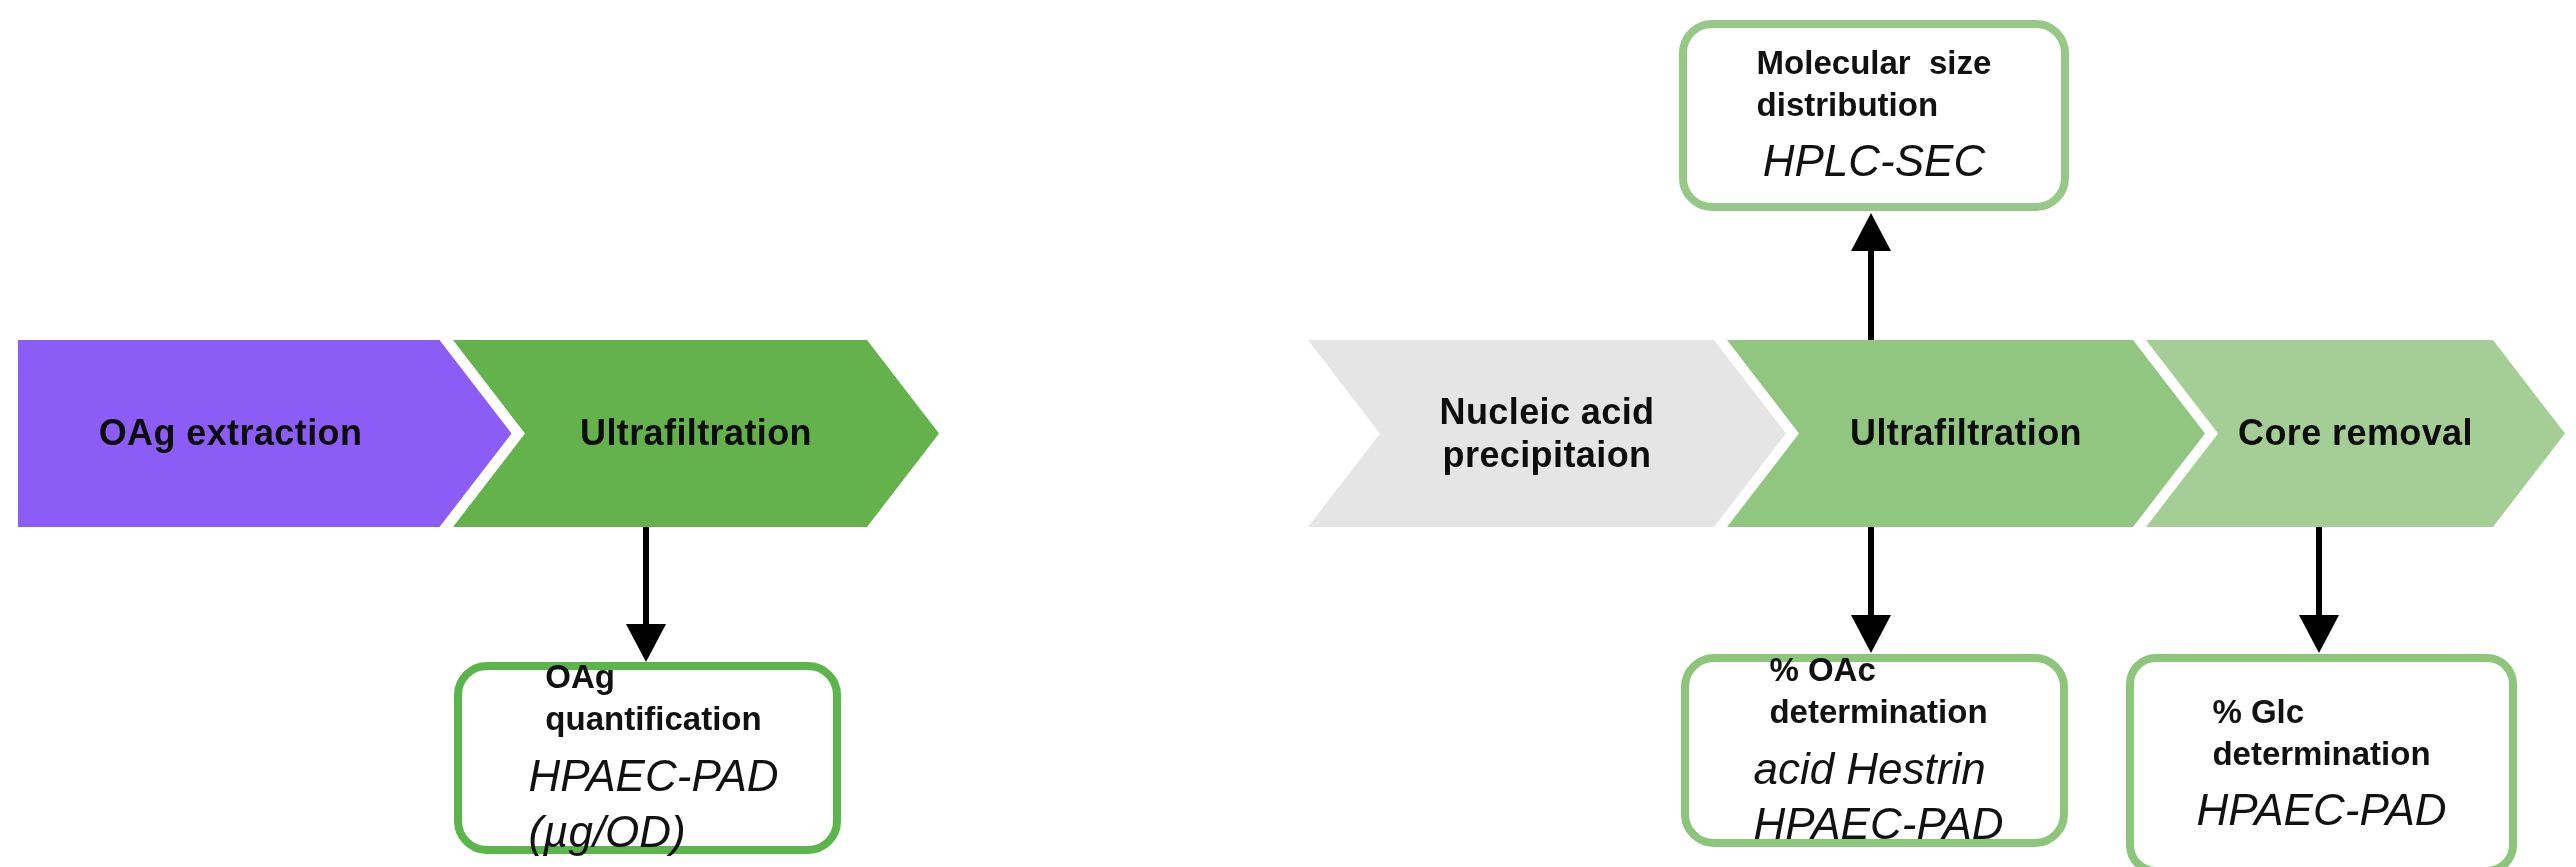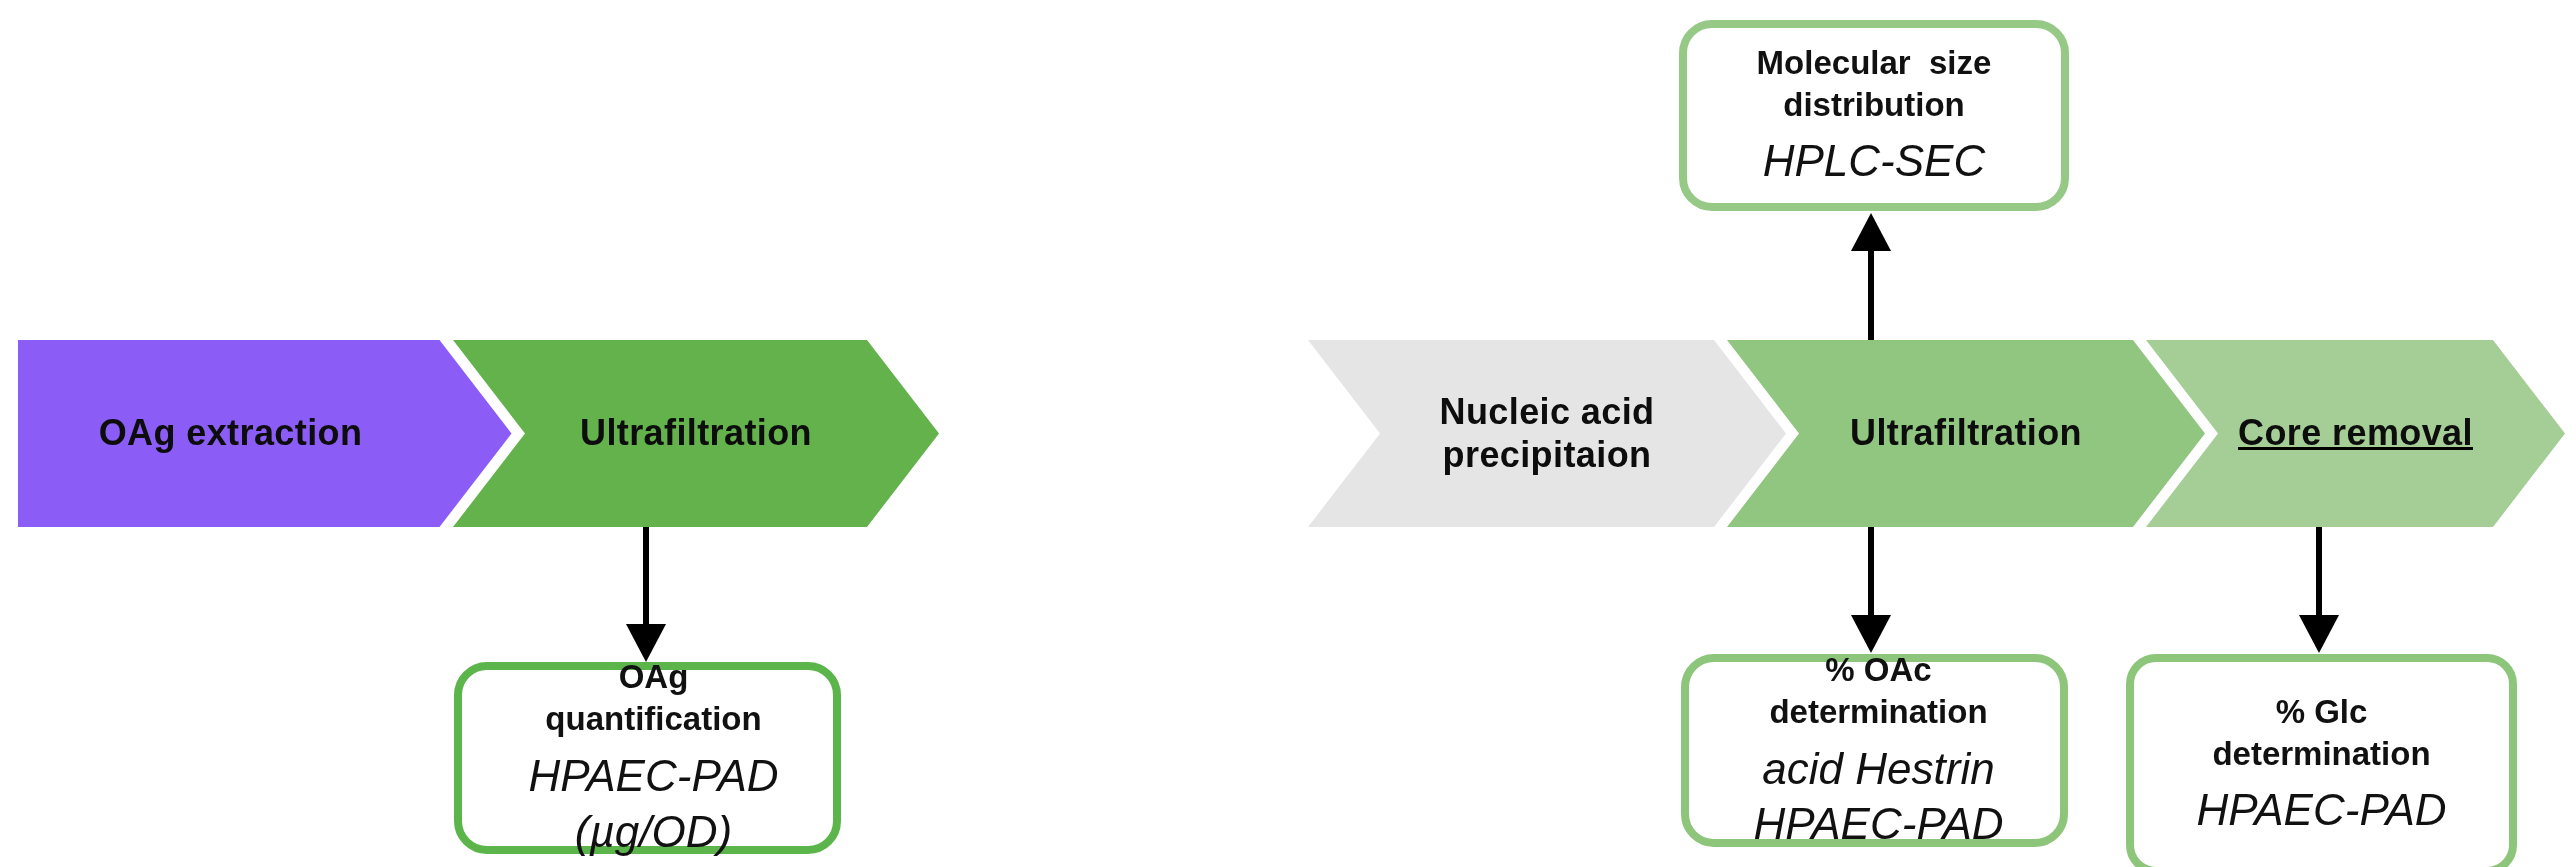--- a/index.html
+++ b/index.html
@@ -33,21 +33,21 @@
   .c3 { left:880px; width:487px; padding-left:72px; padding-right:72px; box-sizing:border-box; }
   .c4 { left:1308px; width:478px; padding-left:72px; padding-right:72px; box-sizing:border-box; }
   .c5 { left:1727px; width:478px; padding-left:72px; padding-right:72px; box-sizing:border-box; }
   .c6 { left:2146px; width:419px; padding-left:72px; padding-right:72px; box-sizing:border-box; }
 
   
   .callout {
     position:absolute; box-sizing:border-box;
     background:#ffffff; border:8.8px solid #96c986; border-radius:33px;
     display:flex; flex-direction:column; align-items:center; justify-content:center;
-    text-align:center; color:#111111;gap:8px;
+    text-align:left; color:#111111;gap:8px;
   }
   .callout .bold-line  { white-space:pre-wrap; font-weight:700; font-size:33px; line-height:1.27; }
   .callout .italic-line{ white-space:pre-wrap; font-style:italic; font-size:44px; line-height:1.27; }
   .box-top { left:1679px; top:20px;  width:390px; height:191px; }
   .box-oag { left:454px;  top:662px; width:387px; height:192px;padding-left:12px; }
   .box-oac { left:1681px; top:654px; width:387px; height:193px;padding-left:8px; }
   .box-glc { left:2126px; top:654px; width:391px; height:221px;border-radius:30px; }
 
   
   .arrow { position:absolute; width:40px; display:flex; flex-direction:column; align-items:center; }
@@ -83,21 +83,21 @@
     <div class="chev chev-notch c2" style="background-color: rgb(99, 178, 75);">
       <span class="chev-label">Ultrafiltration</span>
     </div>
     <div class="chev chev-notch c4" style="background-color: #e5e5e5;">
       <span class="chev-label">Nucleic acid
 precipitaion</span>
     </div>
     <div class="chev chev-notch c5" style="background-color: rgb(145, 198, 128);">
       <span class="chev-label">Ultrafiltration</span>
     </div>
-    <div class="chev chev-notch c6" style="background-color: rgb(164, 206, 149); text-decoration: underline;">
+    <div class="chev chev-notch c6" style="background-color: rgb(164, 206, 149);">
       <span class="chev-label">Core removal</span>
     </div>
   </div>
 
   <div class="callout box-top" style="border-color: rgb(150, 201, 134);">
     <span class="bold-line">Molecular  size
 distribution</span>
     <span class="italic-line">HPLC-SEC</span>
   </div>
 

